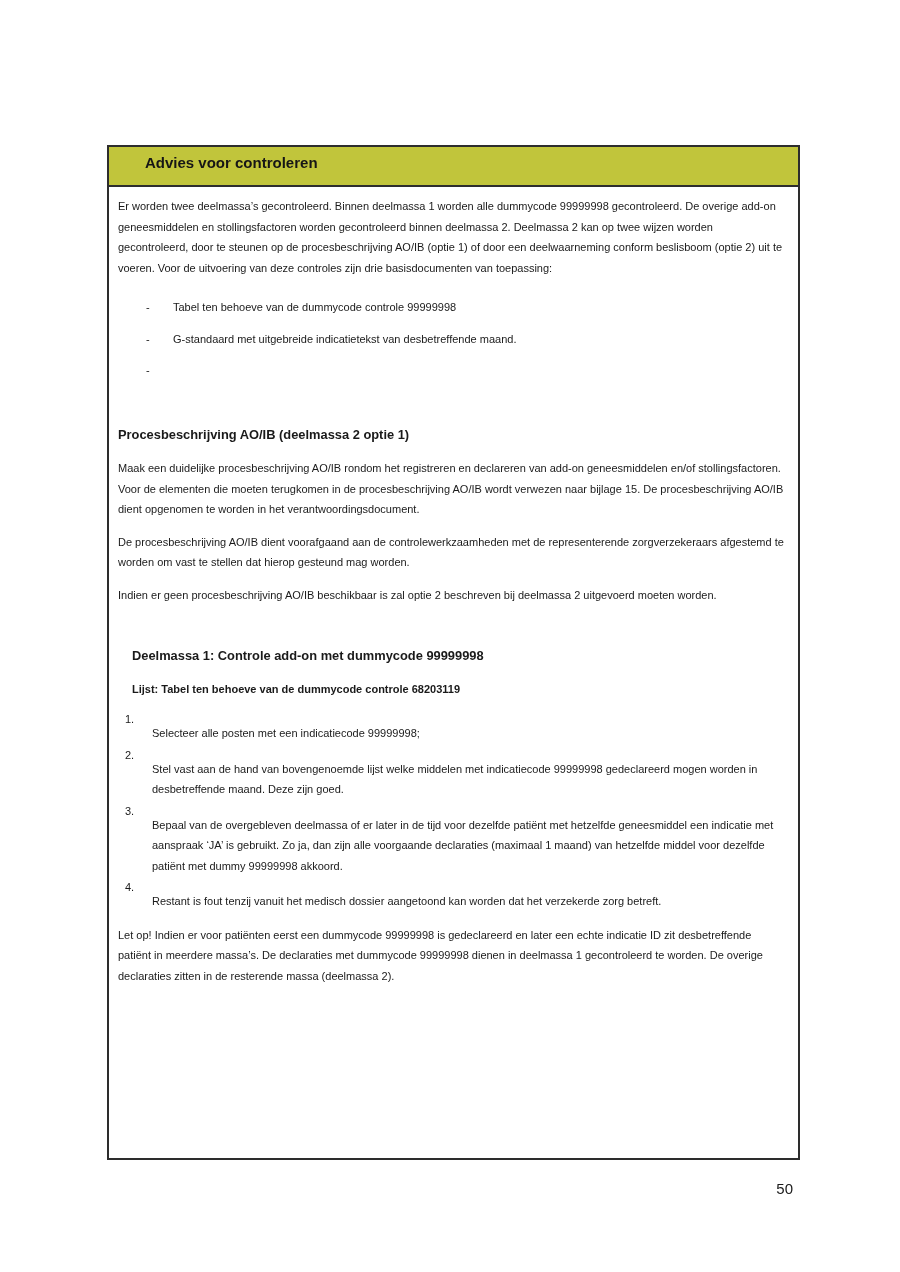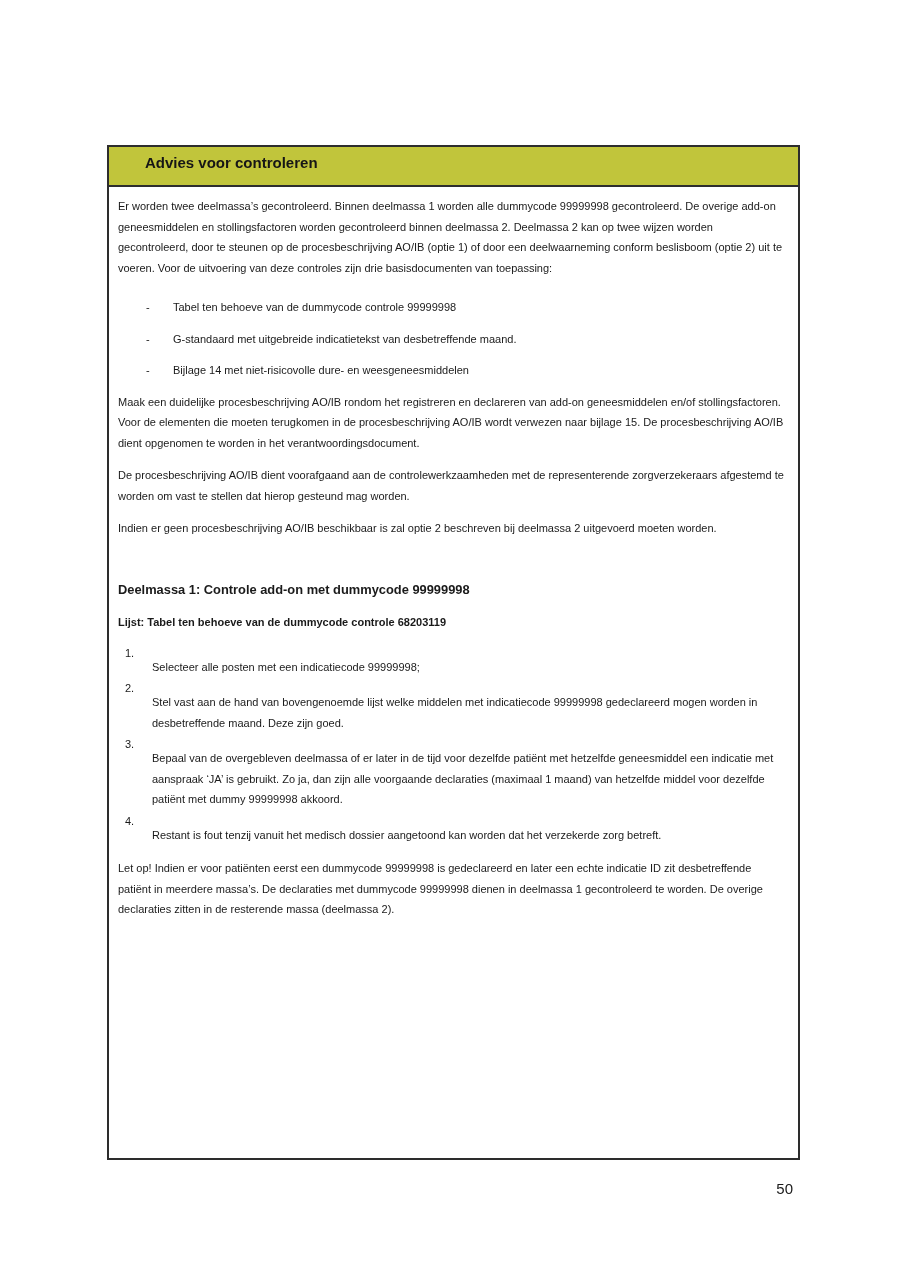--- a/index.html
+++ b/index.html
@@ -57,21 +57,21 @@
     flex: 0 0 27px;
   }
   .section-heading {
     font-weight: bold;
     margin: 0 0 13px 0;
   }
   .proces-heading {
     margin-top: 44px;
   }
   .deelmassa-block {
-    margin-left: 0;
+    margin-left: 14px;
   }
   .deelmassa-heading {
     margin-top: 41px;
     margin-bottom: 12px;
   }
   .sub-heading {
     font-weight: bold;
   }
   .step-list {
     margin-top: 10px;
@@ -116,24 +116,24 @@
       <div class="bullet-item">
         <span class="bullet-dash">-</span>
         <span>Tabel ten behoeve van de dummycode controle 99999998</span>
       </div>
       <div class="bullet-item">
         <span class="bullet-dash">-</span>
         <span>G-standaard met uitgebreide indicatietekst van desbetreffende maand.</span>
       </div>
       <div class="bullet-item">
         <span class="bullet-dash">-</span>
-        <span>Bijlage 14 met niet-risicovolle dure- en weesgeneesmiddelen</span>
       </div>
     </div>
 
+    <h3 class="section-heading proces-heading">Procesbeschrijving AO/IB (deelmassa 2 optie 1)</h3>
 
     <p class="para">Maak een duidelijke procesbeschrijving AO/IB rondom het registreren en declareren van add-on geneesmiddelen en/of stollingsfactoren. Voor de elementen die moeten terugkomen in de procesbeschrijving AO/IB wordt verwezen naar bijlage 15. De procesbeschrijving AO/IB dient opgenomen te worden in het verantwoordingsdocument.</p>
     <p class="para">De procesbeschrijving AO/IB dient voorafgaand aan de controlewerkzaamheden met de representerende zorgverzekeraars afgestemd te worden om vast te stellen dat hierop gesteund mag worden.</p>
     <p class="para">Indien er geen procesbeschrijving AO/IB beschikbaar is zal optie 2 beschreven bij deelmassa 2 uitgevoerd moeten worden.</p>
 
     <div class="deelmassa-block">
       <h3 class="section-heading deelmassa-heading">Deelmassa 1: Controle add-on met dummycode 99999998</h3>
 
       <div class="sub-heading">Lijst: Tabel ten behoeve van de dummycode controle 68203119</div>
     </div>

